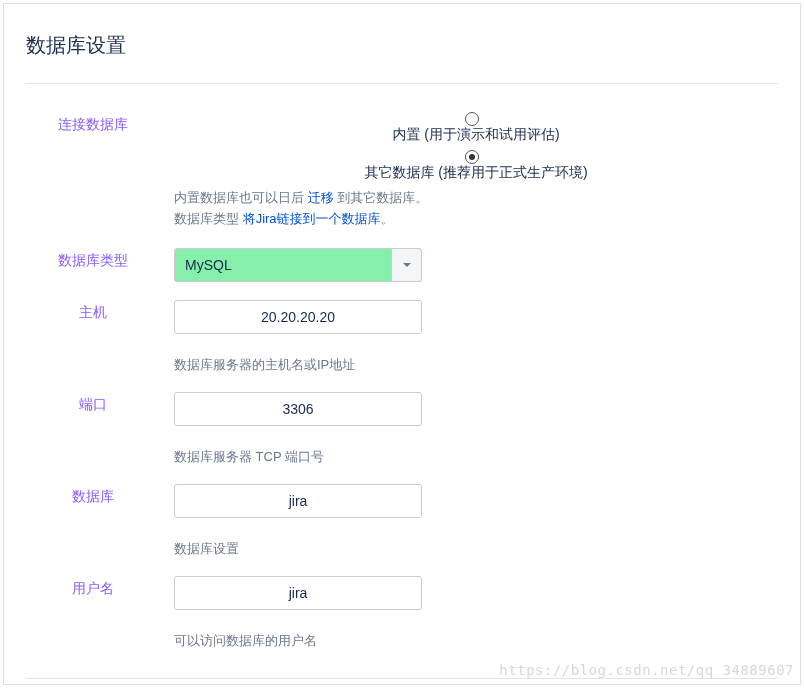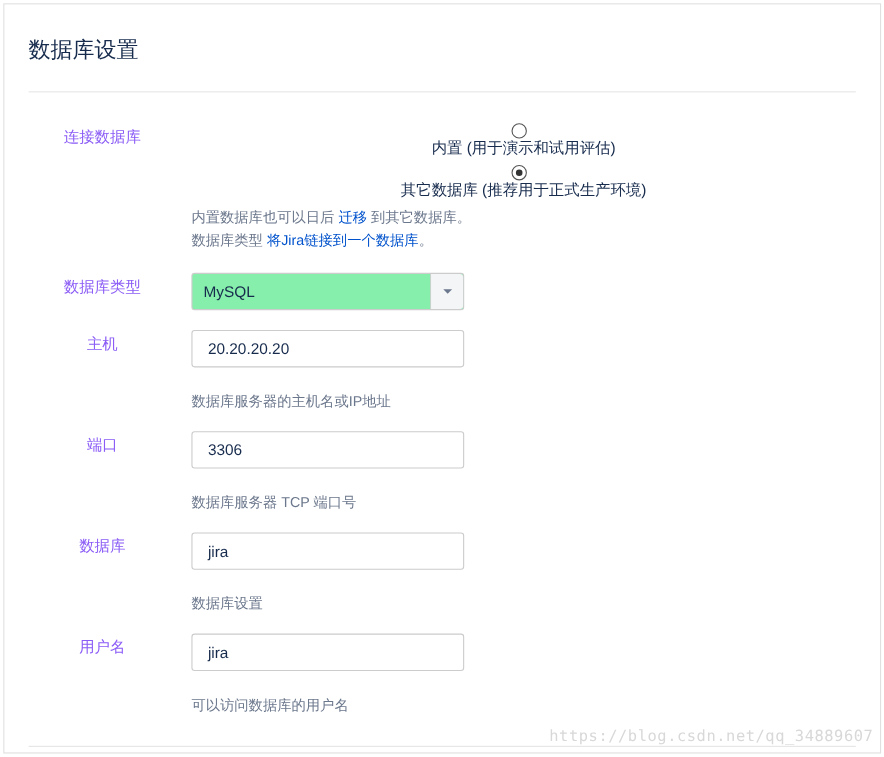--- a/index.html
+++ b/index.html
@@ -106,26 +106,27 @@
       align-items: center;
       justify-content: center;
       border-top-right-radius: 3px;
       border-bottom-right-radius: 3px;
     }
     .text-input {
       width: 248px;
       height: 34px;
       border: 1px solid #ccc;
       border-radius: 3px;
-      padding: 0 14px;
+      padding: 0 26px;
       color: #172b4d;
       font-size: 14px;
       display: flex;
       align-items: center;
       background: #fff;
+      justify-content: center;
     }
     .help {
       color: #6b778c;
       font-size: 13px;
       margin-top: 22px;
     }
     hr.bottom {
       border: none;
       border-top: 1px solid #e5e5e5;
       margin: 28px 0 24px 0;

